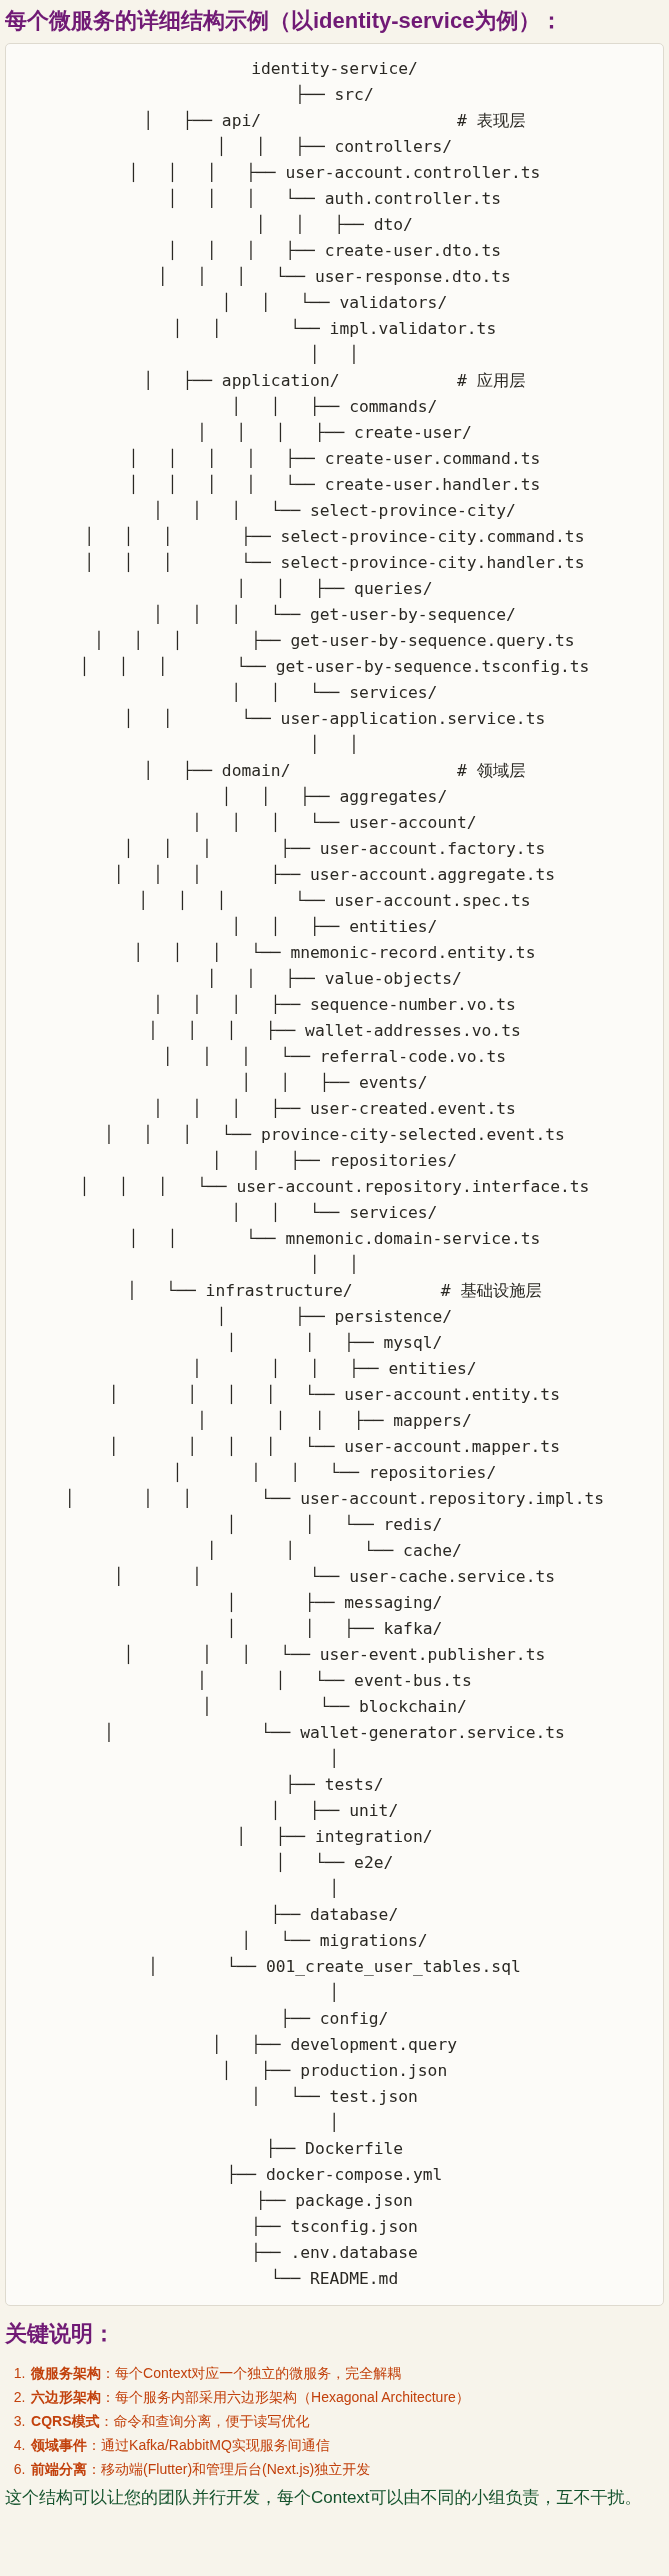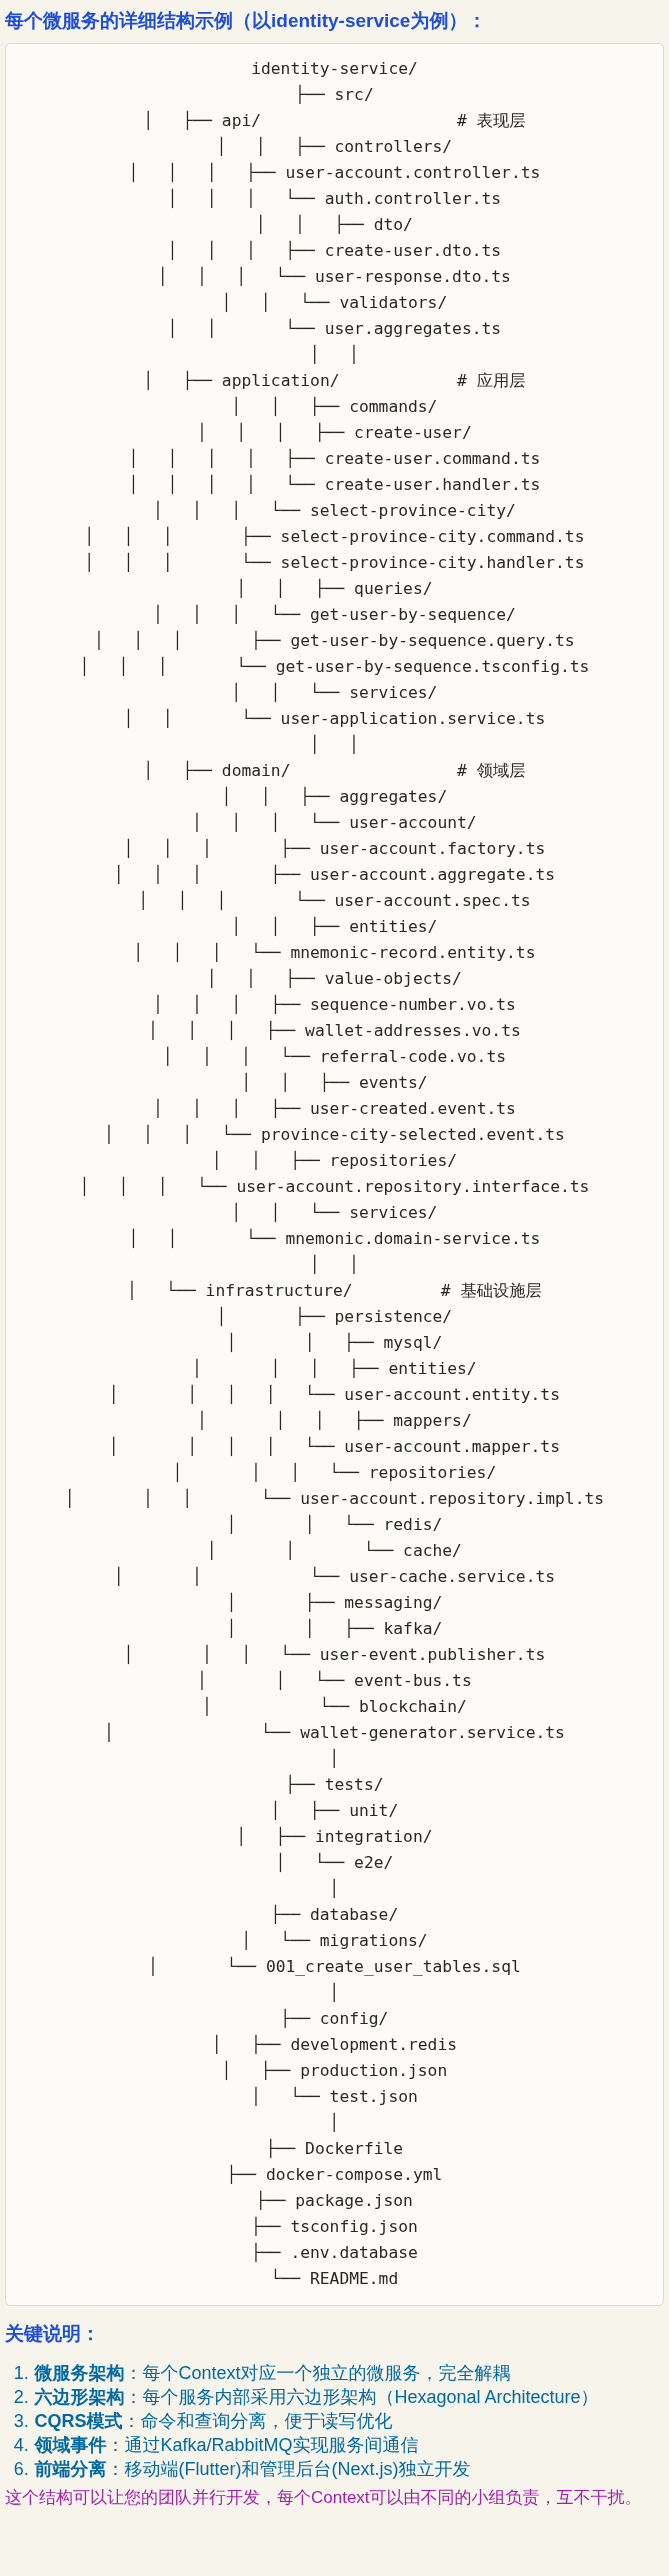--- a/index.html
+++ b/index.html
@@ -4,24 +4,24 @@
 <style>
   * { box-sizing: border-box; margin: 0; padding: 0; }
   html, body { width: 669px; }
   body {
     background: var(--page-background, #F7F4EB);
     color: var(--text, #21201C);
     font-family: "Liberation Sans", sans-serif;
     padding: 7.5px 5px 7.5px 5px;
   }
   .doc-heading {
-    font-size: 19px;
+    font-size: 22px;
     font-weight: 700;
     line-height: 25px;
-    color: #1d4ed8;
+    color: #701a75;
     margin-bottom: 10px;
   }
   .code-block {
     background: var(--code-background, #FCFBF8);
     border: 0.6px solid var(--code-border, #DEDACF);
     border-radius: 5px;
     padding: 12.5px 13.8px;
     margin-bottom: 15px;
     overflow: hidden;
     text-align: center;
@@ -35,33 +35,33 @@
     white-space: pre;
     color: #2A2823;
   }
   .notes-heading { margin-bottom: 17px; }
   .notes-list {
     list-style: none;
     padding-left: 8.8px;
     margin-bottom: 7.5px;
   }
   .note-item {
-    font-size: 18px;
+    font-size: 14px;
     line-height: 21px;
     margin-bottom: 3.1px;
-    color: #0369a1;
+    color: #c2410c;
   }
   .notes-list li:nth-of-type(6) { margin-top: 11px; }
   .note-num { margin-right: 5.6px; }
   .note-term { font-weight: 700; }
   .closing {
     font-size: 17px;
     line-height: 21px;
     margin-top: 7.5px;
-    color: #a21caf;
+    color: #14532d;
   }
 </style>
 </head>
 <body>
 
 <main class="page">
 
   <p class="doc-heading">每个微服务的详细结构示例（以identity-service为例）：</p>
 
   <section class="code-block">
@@ -80,21 +80,21 @@
         <div class="code-line">│   │   │   └── auth.controller.ts</div>
 
         <div class="code-line">│   │   ├── dto/</div>
 
         <div class="code-line">│   │   │   ├── create-user.dto.ts</div>
 
         <div class="code-line">│   │   │   └── user-response.dto.ts</div>
 
         <div class="code-line">│   │   └── validators/</div>
 
-        <div class="code-line">│   │       └── user.aggregates.ts</div>
+        <div class="code-line">│   │       └── impl.validator.ts</div>
 
         <div class="code-line">│   │</div>
 
         <div class="code-line">│   ├── application/            # 应用层</div>
 
         <div class="code-line">│   │   ├── commands/</div>
 
         <div class="code-line">│   │   │   ├── create-user/</div>
 
         <div class="code-line">│   │   │   │   ├── create-user.command.ts</div>
@@ -213,21 +213,21 @@
         <div class="code-line">├── database/</div>
 
         <div class="code-line">│   └── migrations/</div>
 
         <div class="code-line">│       └── 001_create_user_tables.sql</div>
 
         <div class="code-line">│</div>
 
         <div class="code-line">├── config/</div>
 
-        <div class="code-line">│   ├── development.redis</div>
+        <div class="code-line">│   ├── development.query</div>
 
         <div class="code-line">│   ├── production.json</div>
 
         <div class="code-line">│   └── test.json</div>
 
         <div class="code-line">│</div>
 
         <div class="code-line">├── Dockerfile</div>
 
         <div class="code-line">├── docker-compose.yml</div>

